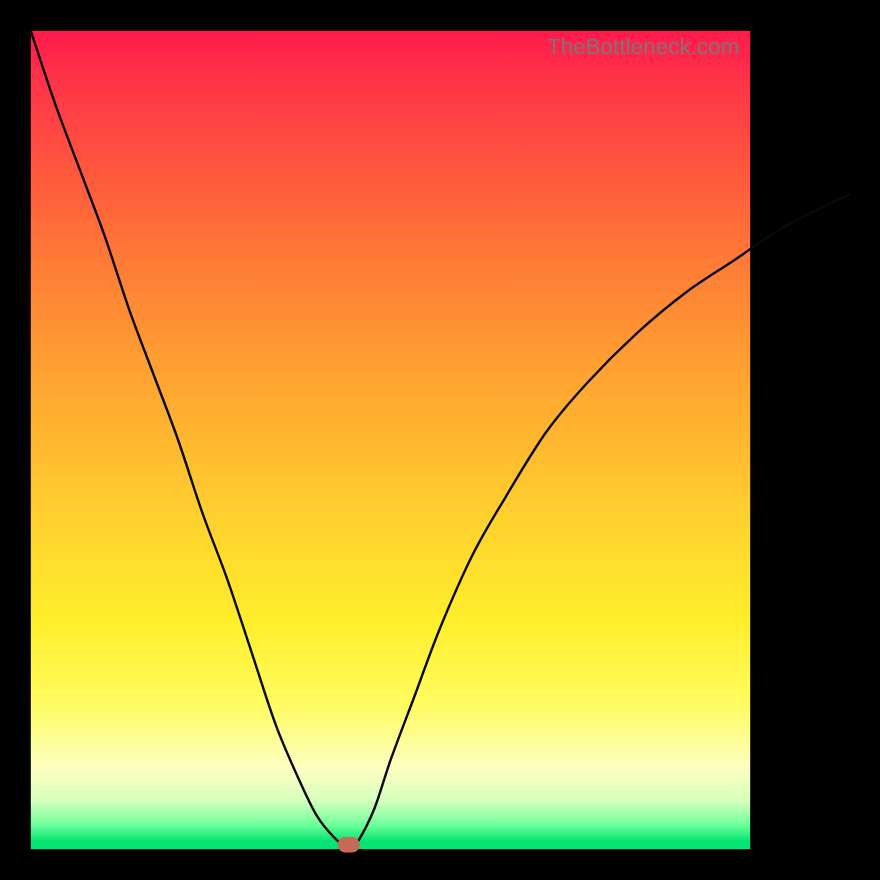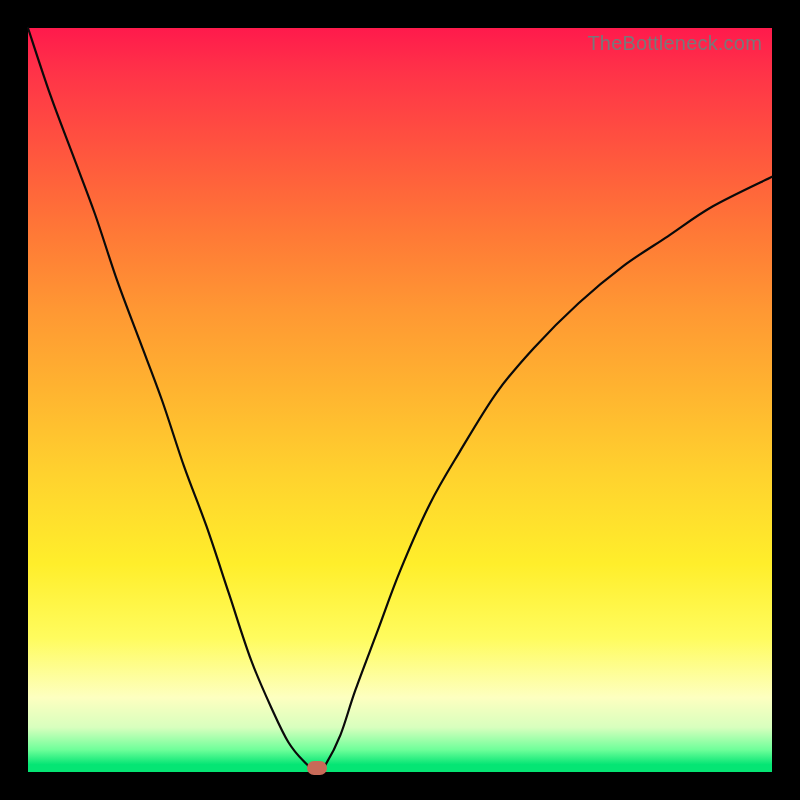--- a/index.html
+++ b/index.html
@@ -7,21 +7,21 @@
   .stage {
     position: relative;
     width: 800px;
     height: 800px;
     background: #000;
   }
   .plot-area {
     position: absolute;
     left: 28px;
     top: 28px;
-    width: 744px;
+    width: 654px;
     height: 744px;
     background: linear-gradient(
       to bottom,
       #ff1a4c 0%,
       #ff3348 6%,
       #ff5a3d 18%,
       #ff7a36 28%,
       #ff9833 38%,
       #ffb230 48%,
       #ffd22e 60%,

